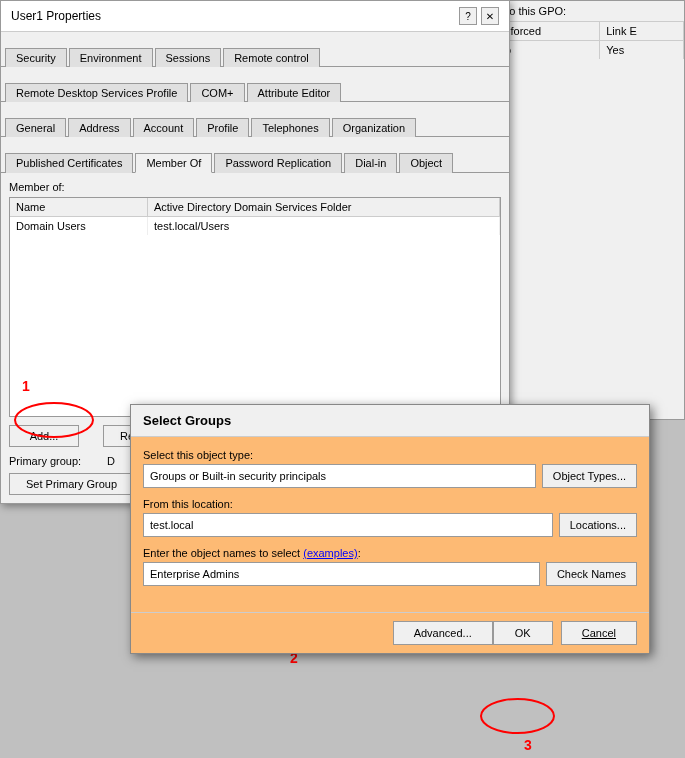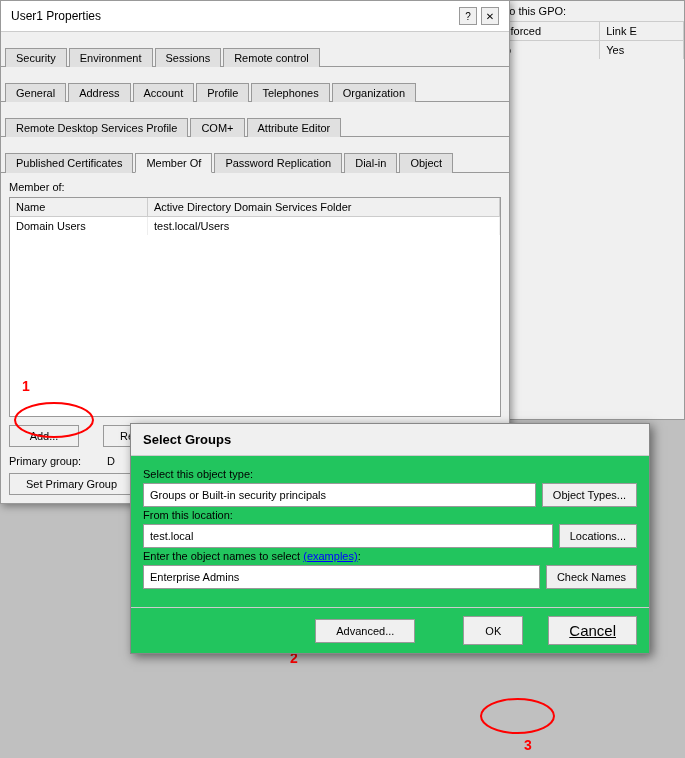--- a/index.html
+++ b/index.html
@@ -209,24 +209,24 @@
     }
 
     .right-panel-table td {
       padding: 3px 6px;
       border-right: 1px solid #ccc;
     }
 
     
     .select-groups-dialog {
       position: absolute;
-      top: 423px;
+      top: 404px;
       left: 130px;
       width: 520px;
-      background: #22c55e;
+      background: #fdba74;
       border: 1px solid #888;
       box-shadow: 3px 3px 10px rgba(0,0,0,0.5);
       z-index: 10;
     }
 
     .select-groups-title {
       background: #f0f0f0;
       padding: 8px 12px;
       font-size: 13px;
       font-weight: bold;
@@ -238,21 +238,21 @@
     }
 
     .field-label {
       font-size: 11px;
       margin-bottom: 3px;
     }
 
     .field-row {
       display: flex;
       gap: 6px;
-      margin-bottom: 2px;
+      margin-bottom: 10px;
       align-items: center;
     }
 
     .text-input {
       flex: 1;
       padding: 4px 6px;
       border: 1px solid #999;
       background: #fff;
       font-size: 11px;
       height: 24px;
@@ -290,21 +290,21 @@
       cursor: pointer;
       font-size: 11px;
       min-width: 60px;
     }
 
     .cancel-btn {
       padding: 5px 20px;
       background: #f0f0f0;
       border: 1px solid #999;
       cursor: pointer;
-      font-size: 15px;
+      font-size: 11px;
       text-decoration: underline;
     }
 
     
     .blue-arrow {
       color: #0078d4;
       font-size: 18px;
       position: absolute;
       right: 198px;
       top: 148px;
@@ -346,32 +346,32 @@
   </div>
 
   <div class="tabs-row">
     <div class="tab">Security</div>
     <div class="tab">Environment</div>
     <div class="tab">Sessions</div>
     <div class="tab">Remote control</div>
   </div>
 
   <div class="tabs-row">
+    <div class="tab">Remote Desktop Services Profile</div>
+    <div class="tab">COM+</div>
+    <div class="tab">Attribute Editor</div>
+  </div>
+
+  <div class="tabs-row">
     <div class="tab">General</div>
     <div class="tab">Address</div>
     <div class="tab">Account</div>
     <div class="tab">Profile</div>
     <div class="tab">Telephones</div>
     <div class="tab">Organization</div>
-  </div>
-
-  <div class="tabs-row">
-    <div class="tab">Remote Desktop Services Profile</div>
-    <div class="tab">COM+</div>
-    <div class="tab">Attribute Editor</div>
   </div>
 
   <div class="tabs-row">
     <div class="tab">Published Certificates</div>
     <div class="tab active">Member Of</div>
     <div class="tab">Password Replication</div>
     <div class="tab">Dial-in</div>
     <div class="tab">Object</div>
   </div>
 
@@ -435,21 +435,21 @@
       <span class="examples-link">(examples)</span>:
     </div>
     <div class="field-row">
       <input type="text" class="text-input" value="Enterprise Admins" style="">
       <button class="side-btn">Check Names</button>
     </div>
   </div>
 
   <div class="dialog-footer">
     <button class="ok-btn">Advanced...</button>
-    <div style="display:flex; gap:25px;padding-left:48px;">
+    <div style="display:flex; gap:8px;">
       <button class="ok-btn">OK</button>
       <button class="cancel-btn">Cancel</button>
     </div>
   </div>
 </div>
 
 <div class="circle-annotation" style="top: 611px; left: 138px; width: 160px; height: 36px;"></div>
 <span class="annotation-number" style="top: 650px; left: 290px;">2</span>
 
 <div class="circle-annotation" style="top: 698px; left: 480px; width: 75px; height: 36px;"></div>

